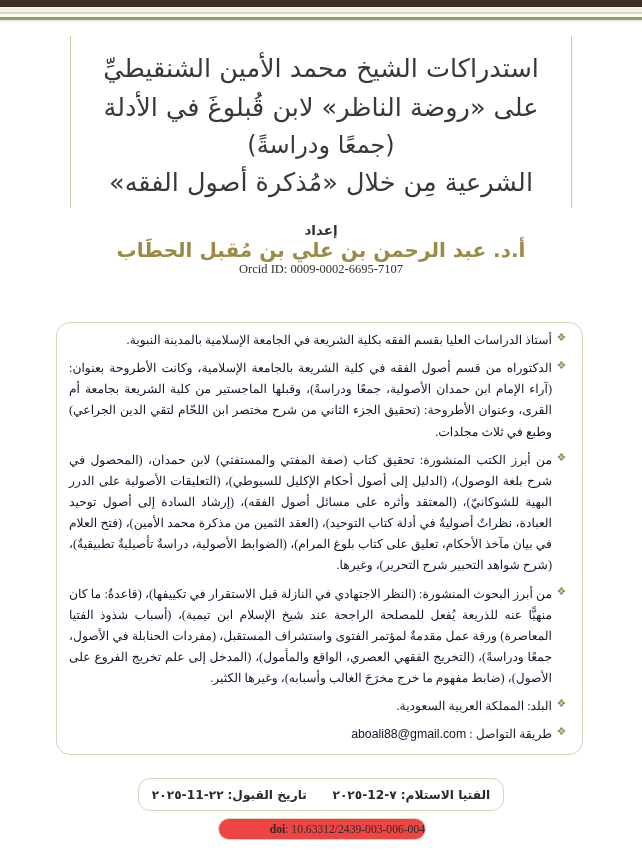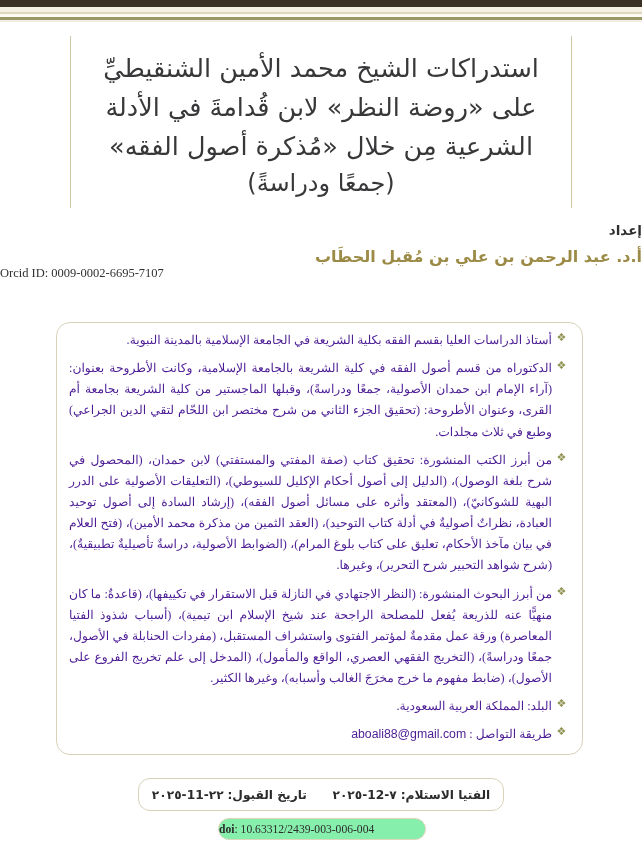--- a/index.html
+++ b/index.html
@@ -64,33 +64,33 @@
   }
   #title-text .tline { display: block; white-space: nowrap; }
   #title-text .tline.last { font-size: 24px; }
 
   
   #author-block {
     position: absolute;
     top: 222px;
     left: 0;
     width: 642px;
+    text-align: center;
     direction: rtl;
   }
   #prepared-by-label {
     font-family: "DejaVu Sans", "Liberation Sans", sans-serif;
     font-size: 13.5px;
     font-weight: bold;
     color: #2e2e30;
     letter-spacing: 0.5px;
   }
   #author-name {
-    margin-top: 9px;
-    font-family: "DejaVu Sans", "Liberation Sans", sans-serif;
-    font-size: 16px;
+    font-family: "DejaVu Sans", "Liberation Sans", sans-serif;
+    font-size: 20px;
     font-weight: bold;
     color: #9c8b46;
     letter-spacing: 0px;
   }
   #orcid-line {
     direction: ltr;
     font-family: "Liberation Serif", "DejaVu Serif", serif;
     font-size: 12.5px;
     color: #33312f;
   }
@@ -124,21 +124,21 @@
     font-size: 11px;
     line-height: 1.2;
     color: #8f9150;
     text-align: center;
   }
   .info-text {
     flex: 1 1 auto;
     font-family: "Liberation Serif", "DejaVu Serif", serif;
     font-size: 12.3px;
     line-height: 1.72;
-    color: #4c1d95;
+    color: #0f172a;
     text-align: justify;
     text-align-last: right;
     direction: rtl;
   }
   .info-text.single { text-align: right; text-align-last: right; }
   .info-text.center-right { text-align: left; }
   .email { direction: ltr; unicode-bidi: embed; font-family: Liberation Sans, sans-serif; }
   .info-item.right-align   { justify-content: flex-start; }
 
   
@@ -170,24 +170,24 @@
   
   #doi-pill {
     position: absolute;
     top: 818px;
     left: 218px;
     width: 208px;
     height: 22px;
     box-sizing: border-box;
     border: 1.3px solid #ddd6bb;
     border-radius: 11px;
-    background: #86efac;
+    background: #ef4444;
     display: flex;
     align-items: center;
-    justify-content: flex-start;
+    justify-content: flex-end;
     direction: ltr;
   }
   #doi-text {
     font-family: "Liberation Serif", "DejaVu Serif", serif;
     font-size: 11.6px;
     color: #2b2b2b;
     white-space: nowrap;
   }
   #doi-text .doi-key { font-weight: bold; }
 </style>
@@ -201,23 +201,23 @@
   <div class="band-cream2"></div>
   <div class="band-olive"></div>
   <div class="band-cream3"></div>
 </div>
 
 <div id="title-block">
   <div class="title-rule left"></div>
   <div class="title-rule right"></div>
   <h1 id="title-text">
     <span class="tline">استدراكات الشيخ محمد الأمين الشنقيطيِّ</span>
-    <span class="tline">على «روضة النظر» لابن قُدامةَ في الأدلة</span>
+    <span class="tline">على «روضة الناظر» لابن قُبلوغَ في الأدلة</span>
+    <span class="tline last">(جمعًا ودراسةً)</span>
     <span class="tline">الشرعية مِن خلال «مُذكرة أصول الفقه»</span>
-    <span class="tline last">(جمعًا ودراسةً)</span>
   </h1>
 </div>
 
 <div id="author-block">
   <div id="prepared-by-label">إعداد</div>
   <div id="author-name">أ.د. عبد الرحمن بن علي بن مُقبل الحطَاب</div>
   <div id="orcid-line">Orcid ID: 0009-0002-6695-7107</div>
 </div>
 
 <div id="info-box">

